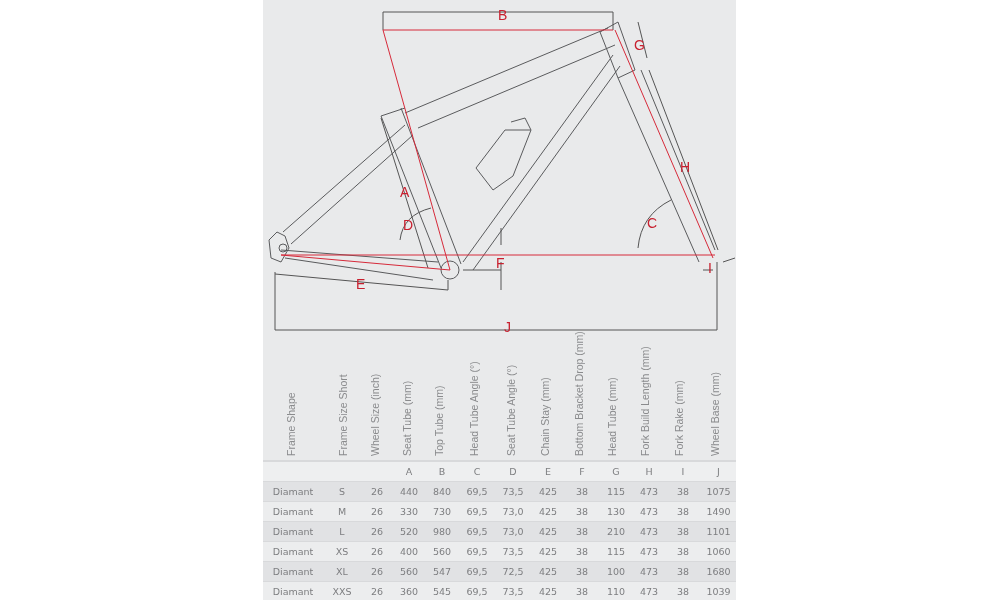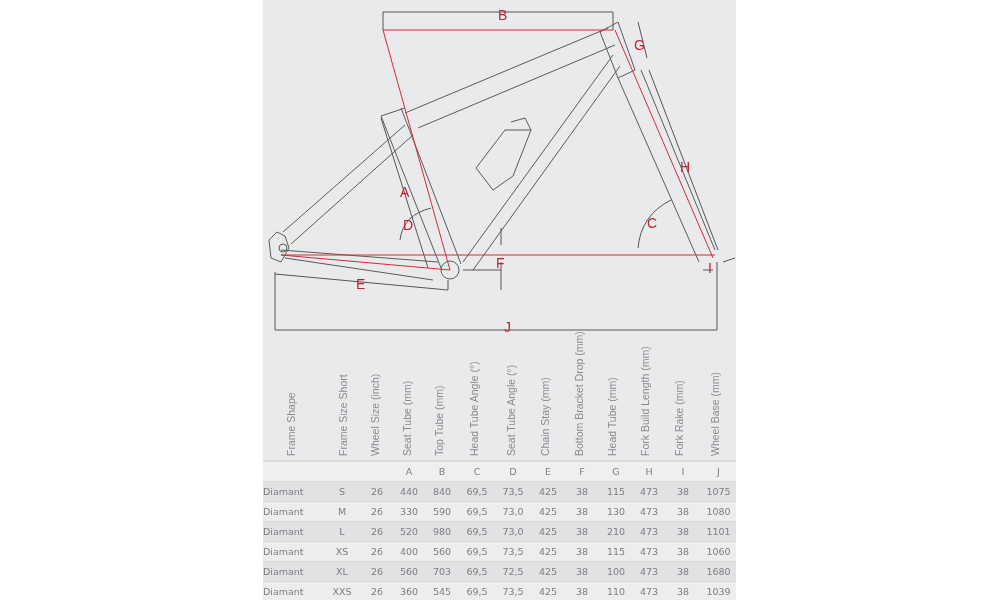--- a/index.html
+++ b/index.html
@@ -12,21 +12,21 @@
   .hdr-cell span { position:absolute; left:0; bottom:0; transform-origin:left bottom;
                    transform:rotate(-90deg) translate(0, 12px); white-space:nowrap;
                    font-size:10.5px; color:#8a8b8d; font-family:"Liberation Sans", sans-serif; }
   table { position:absolute; left:0; top:460px; width:473px; border-collapse:collapse;
           font-family:"DejaVu Sans", sans-serif; font-size:9.5px; color:#7d7e80; }
   td { height:19px; text-align:center; padding:0; border-top:1px solid #d8d9db; }
   tr.letters td { height:19px; background:#eeeff0; border-top:2px solid #d8d9db; }
   tr.odd td { background:#e1e2e4; }
   tr.even td { background:#ecedee; }
   tr.last td { border-bottom:2px solid #d8d9db; }
-  td.first { text-align:left; }
+  td.first { text-align:center; }
 </style>
 </head>
 <body>
 
 <div class="panel">
 
   <svg class="diagram" viewBox="0 0 473 340" width="473" height="340">
     <g fill="none" stroke="#5a5b5d" stroke-width="1">
 
       <path d="M142 113 L345 28 M155 128 L352 45"></path>
@@ -170,29 +170,29 @@
           <td>115</td>
           <td>473</td>
           <td>38</td>
           <td>1075</td>
     </tr>
     <tr class="even">
       <td class="first">Diamant</td>
           <td>M</td>
           <td>26</td>
           <td>330</td>
-          <td>590</td>
+          <td>730</td>
           <td>69,5</td>
           <td>73,0</td>
           <td>425</td>
           <td>38</td>
           <td>130</td>
           <td>473</td>
           <td>38</td>
-          <td>1080</td>
+          <td>1490</td>
     </tr>
     <tr class="odd">
       <td class="first">Diamant</td>
           <td>L</td>
           <td>26</td>
           <td>520</td>
           <td>980</td>
           <td>69,5</td>
           <td>73,0</td>
           <td>425</td>
@@ -215,21 +215,21 @@
           <td>115</td>
           <td>473</td>
           <td>38</td>
           <td>1060</td>
     </tr>
     <tr class="odd">
       <td class="first">Diamant</td>
           <td>XL</td>
           <td>26</td>
           <td>560</td>
-          <td>703</td>
+          <td>547</td>
           <td>69,5</td>
           <td>72,5</td>
           <td>425</td>
           <td>38</td>
           <td>100</td>
           <td>473</td>
           <td>38</td>
           <td>1680</td>
     </tr>
     <tr class="even last">

